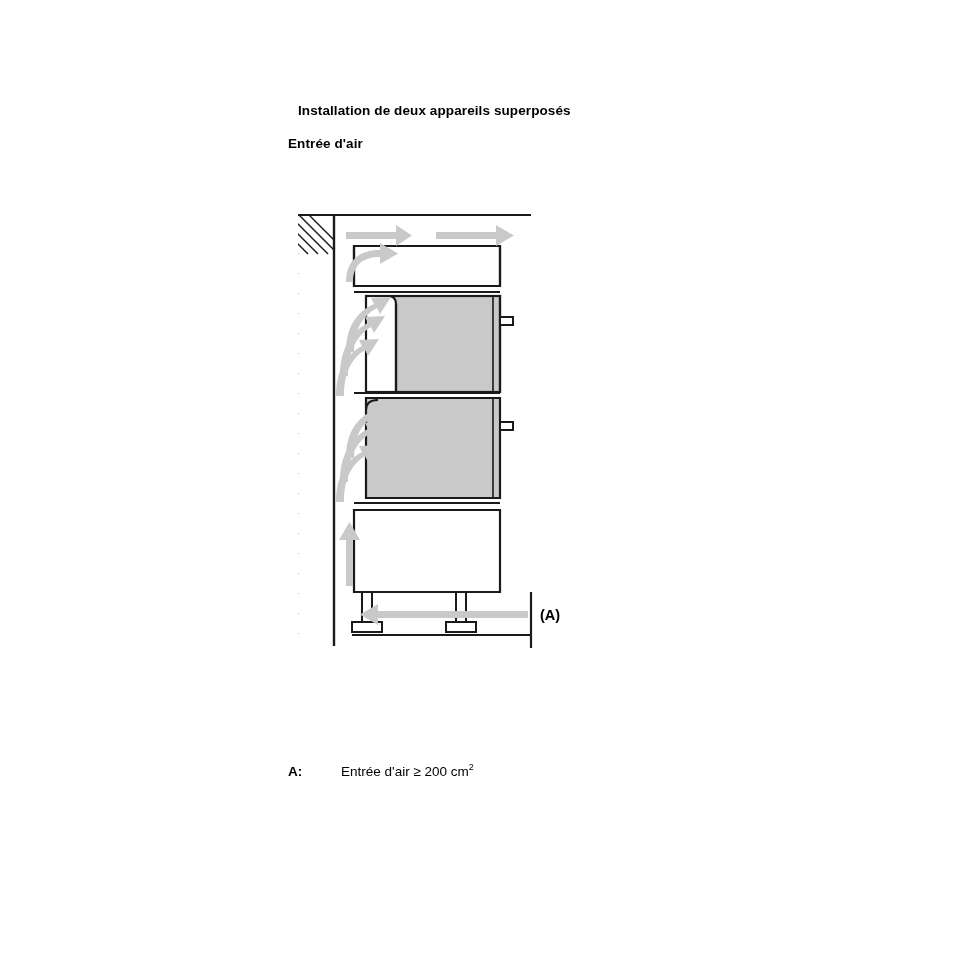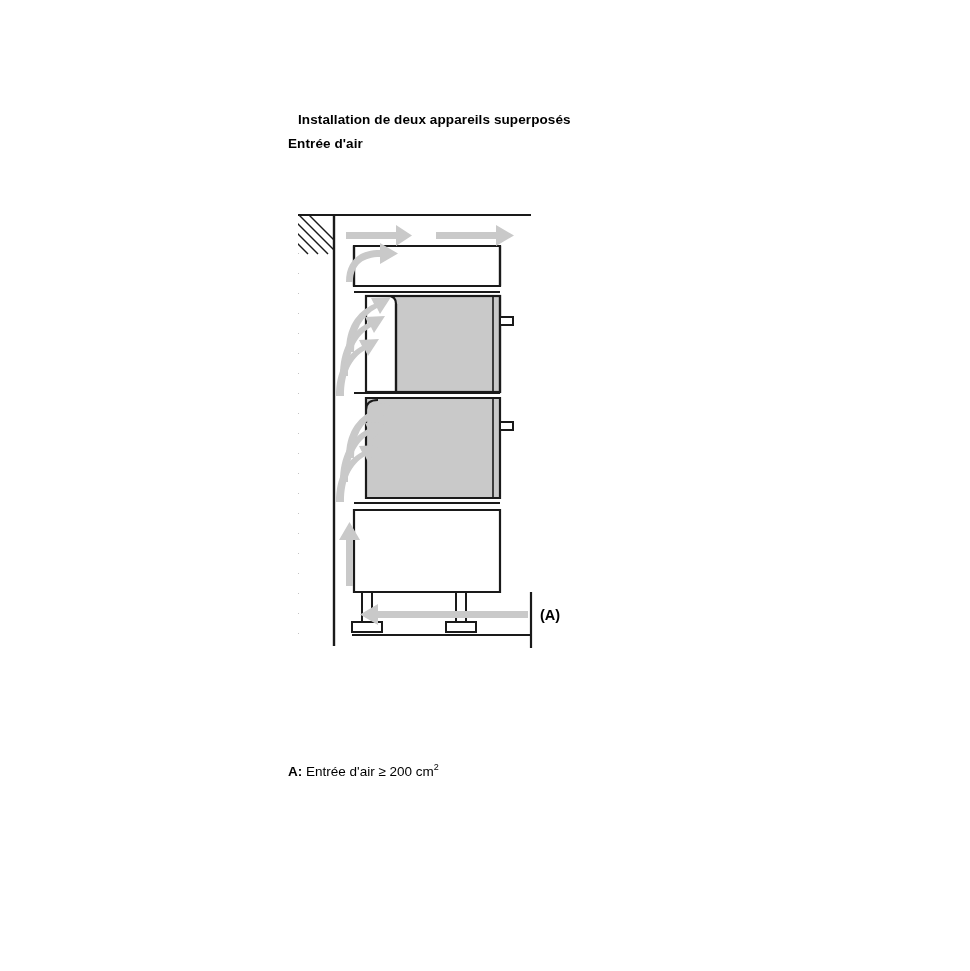--- a/index.html
+++ b/index.html
@@ -20,21 +20,21 @@
     inset: 0;
   }
   .heading {
     position: absolute;
     left: 288px;
     font-size: 13.5px;
     font-weight: bold;
     letter-spacing: 0.1px;
     white-space: nowrap;
   }
-  #title-main { top: 112px; padding-left: 10px; }
+  #title-main { top: 103px; padding-left: 10px; }
   #title-sub  { top: 136px; }
 
   .figure {
     position: absolute;
     left: 288px;
     top: 200px;
     width: 400px;
     height: 470px;
   }
   .figure svg {
@@ -45,20 +45,21 @@
     left: 288px;
     top: 762px;
     font-size: 13.5px;
     white-space: nowrap;
   }
   .caption .lbl {
     font-weight: bold;
   }
   .caption .txt {
     font-weight: normal;
+    margin-left: 35px;
   }
   .sup {
     font-size: 9px;
     vertical-align: super;
   }
 </style>
 </head>
 <body>
 
 <div class="page">

